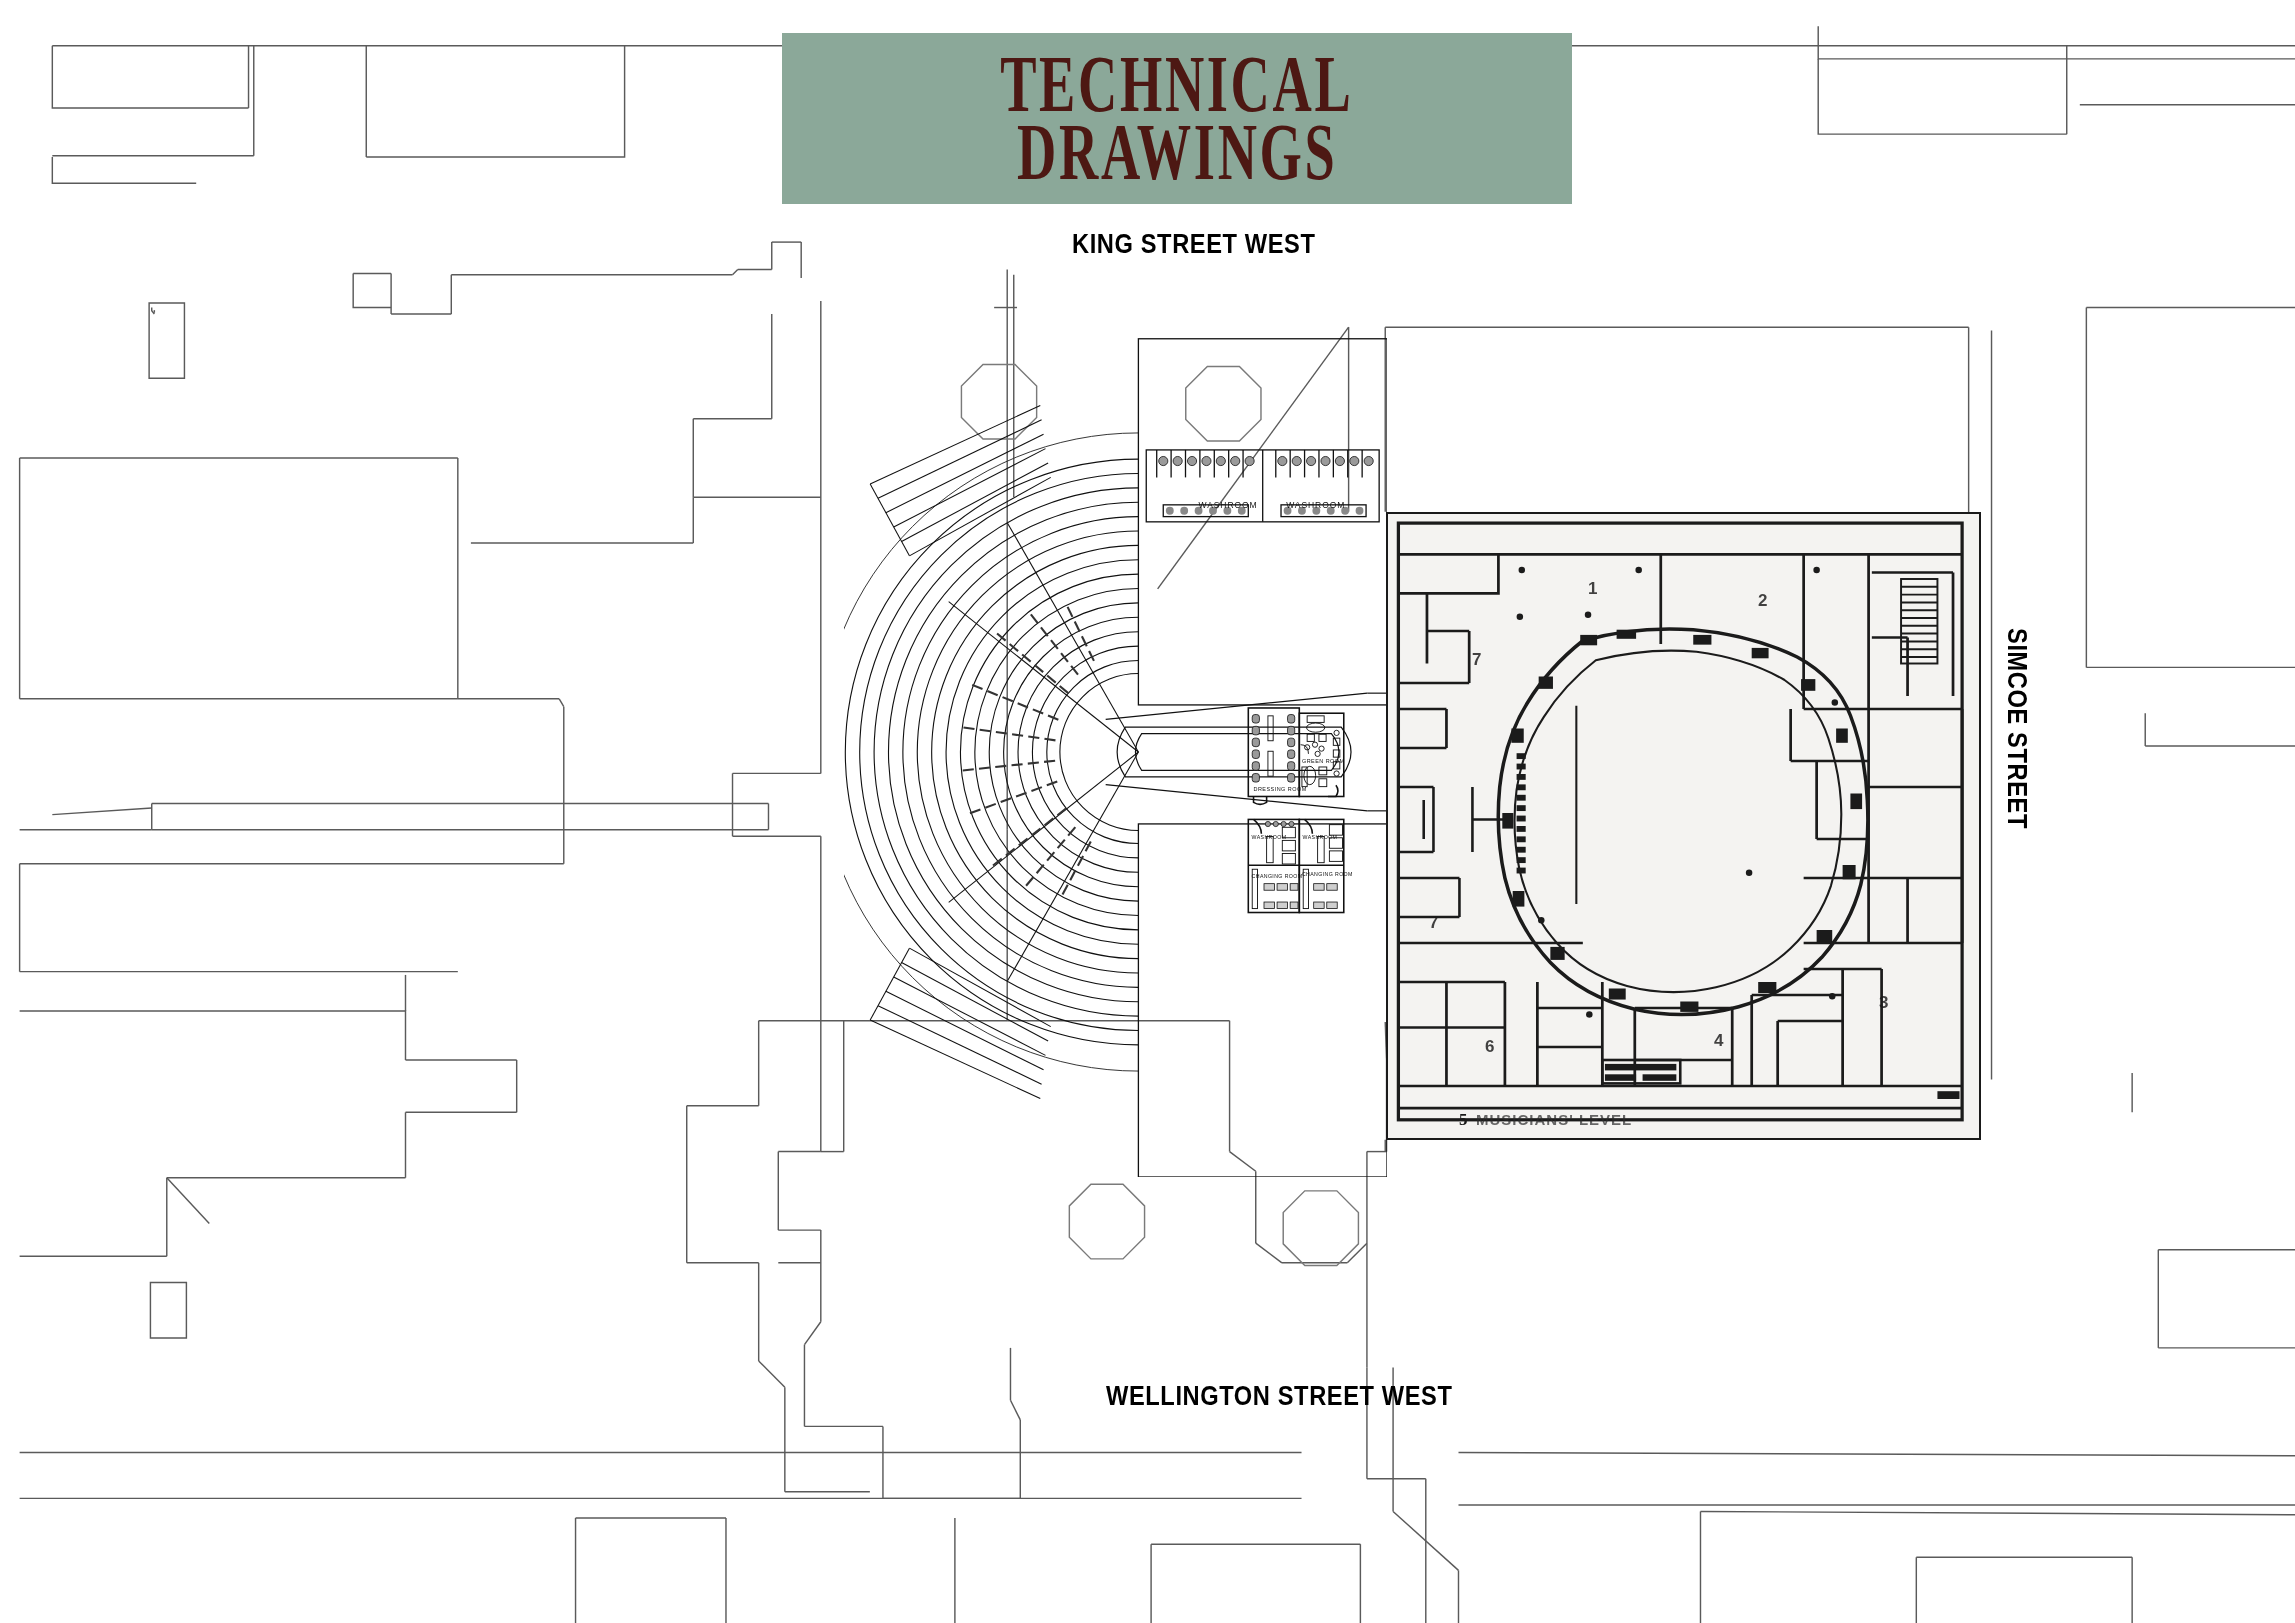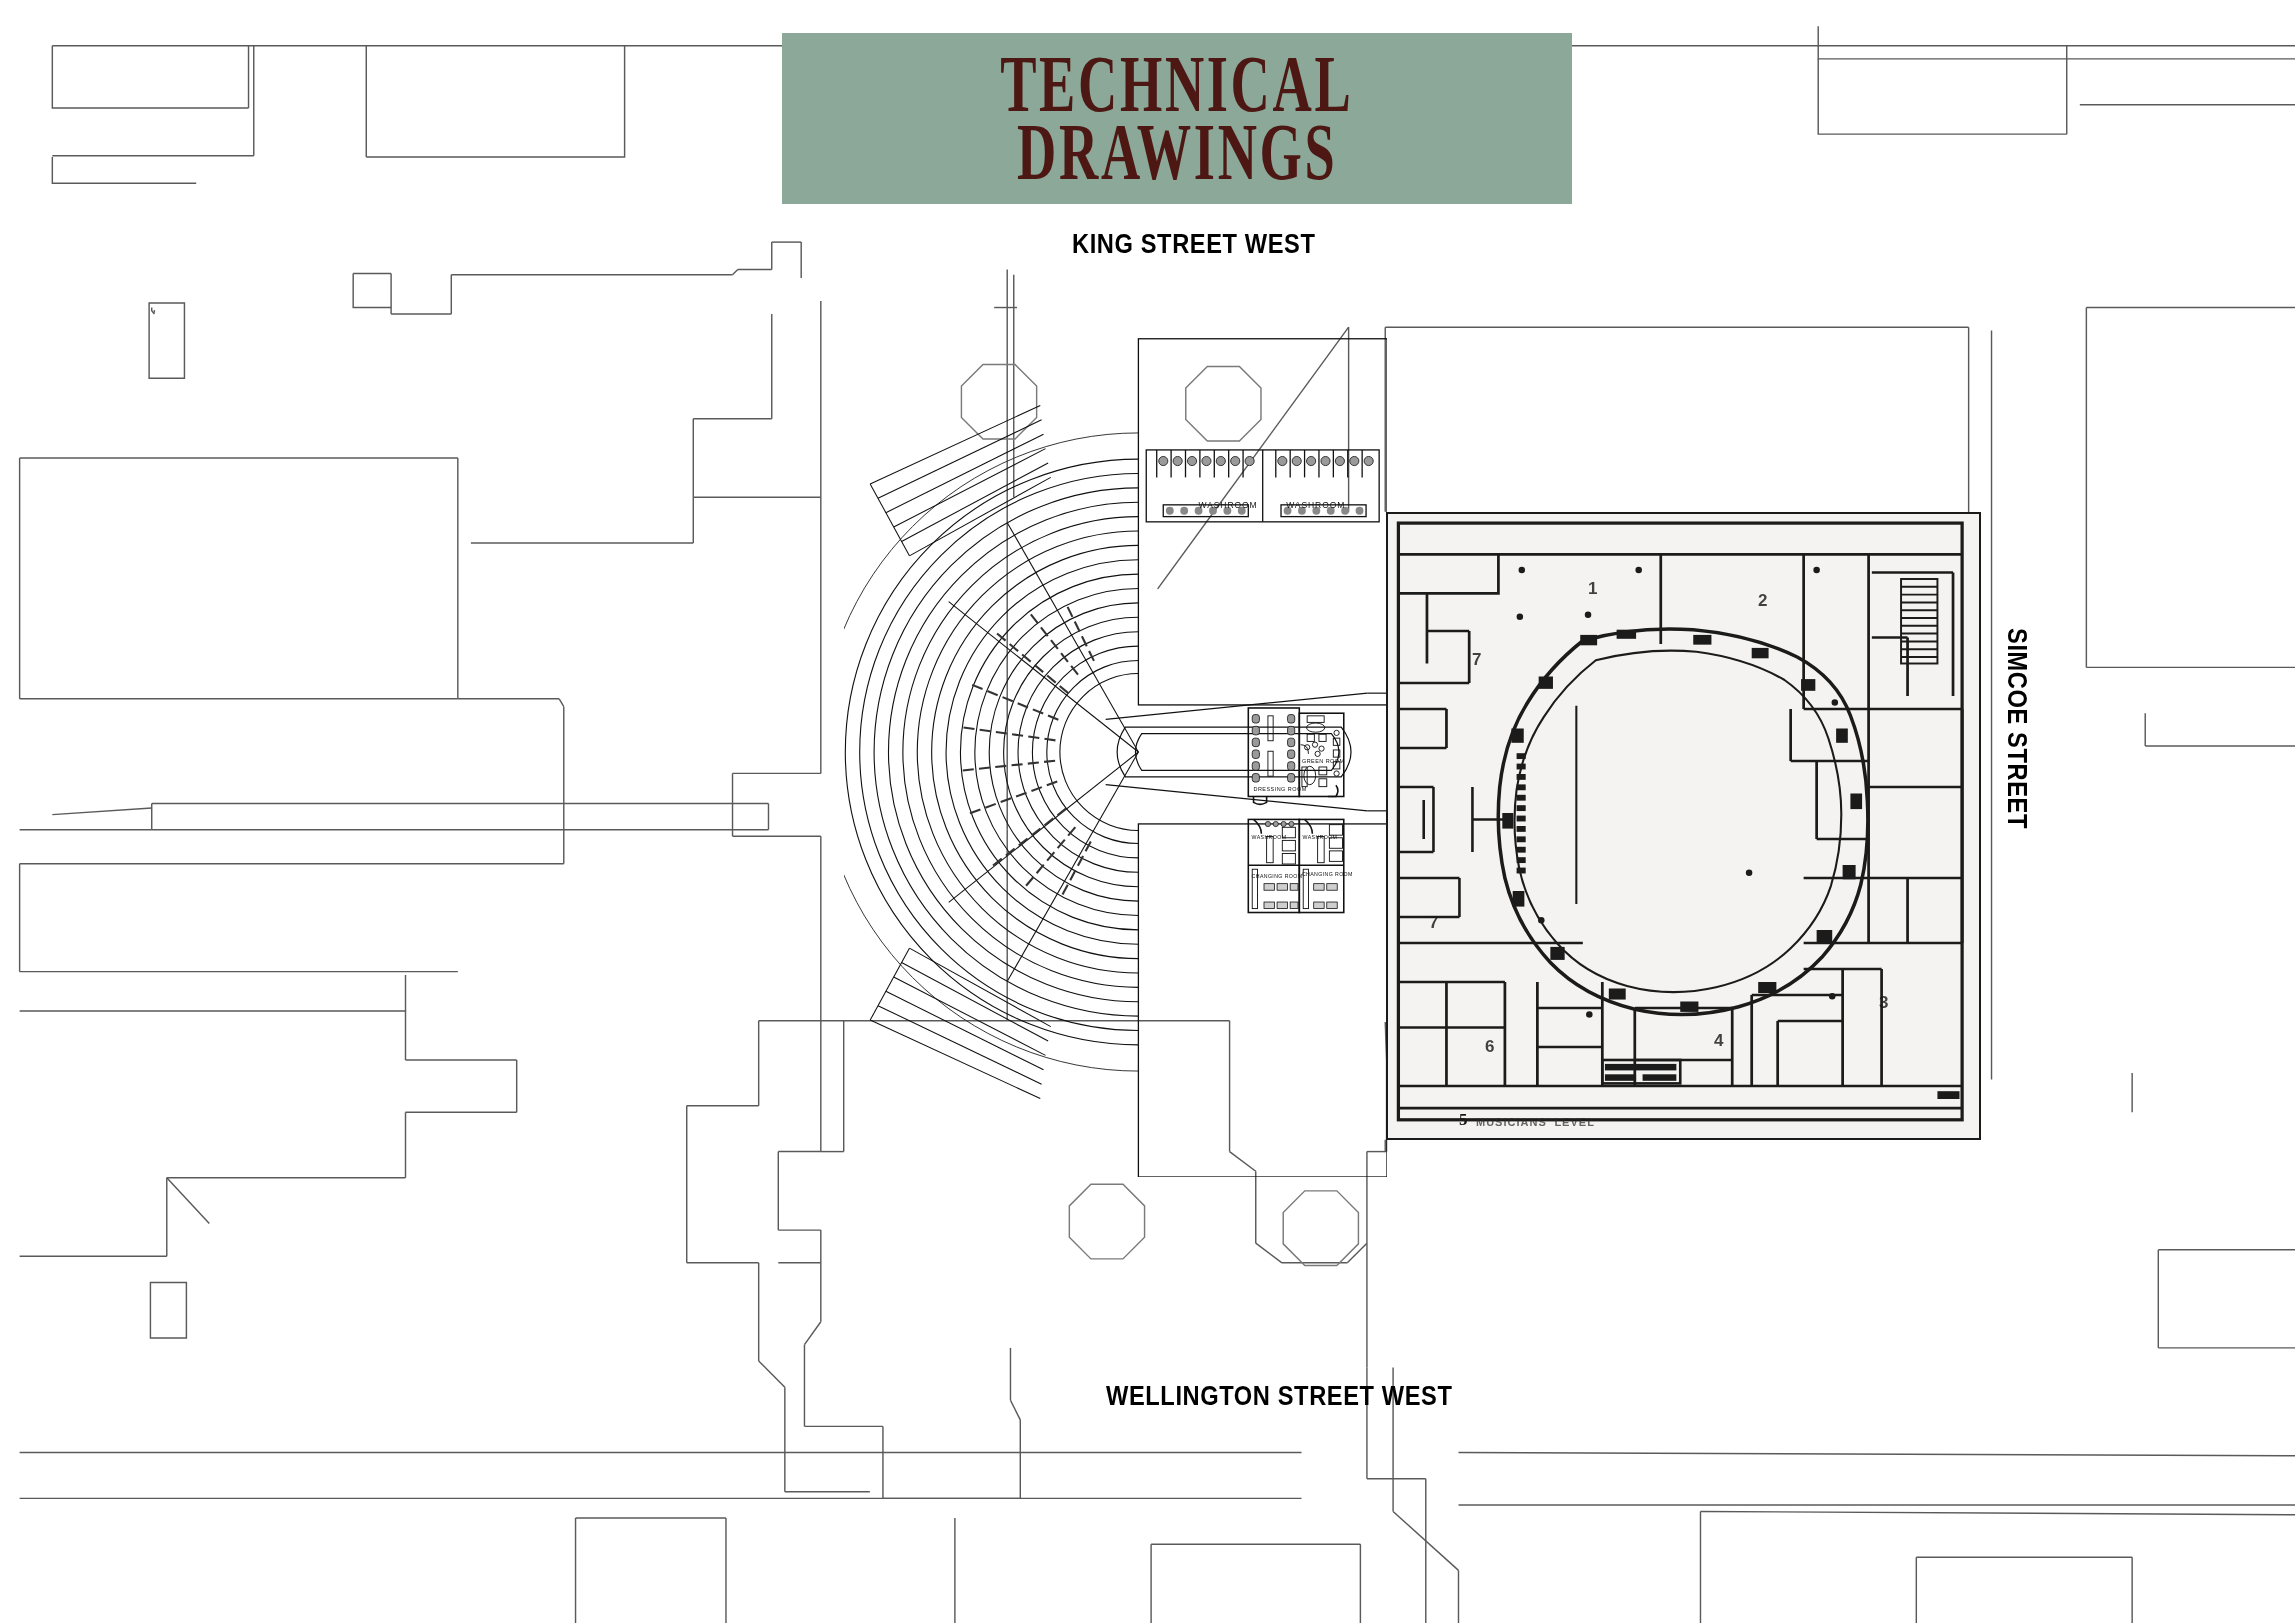--- a/index.html
+++ b/index.html
@@ -136,21 +136,21 @@
     font-weight:700;
     font-size:17px;
     opacity:0.82;
   }
   #inset-caption {
     position:absolute;
     left:88px; bottom:10.5px;
     color:#2a2a2a;
     font-family:"Liberation Sans", sans-serif;
     font-weight:700;
-    font-size:11px;
+    font-size:15px;
     letter-spacing:1px;
     opacity:0.7;
     filter:blur(0.4px);
     white-space:nowrap;
   }
   #inset-caption-num {
     position:absolute;
     left:71px; bottom:7.9px;
     color:#1a1a1a;
     font-family:"Liberation Serif", serif;

